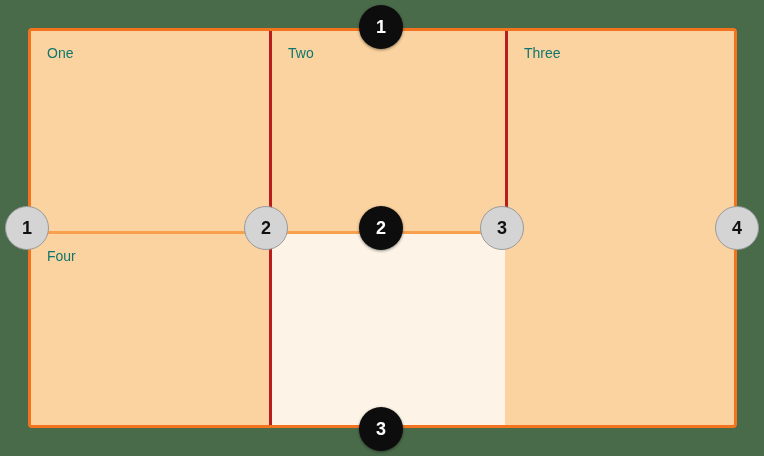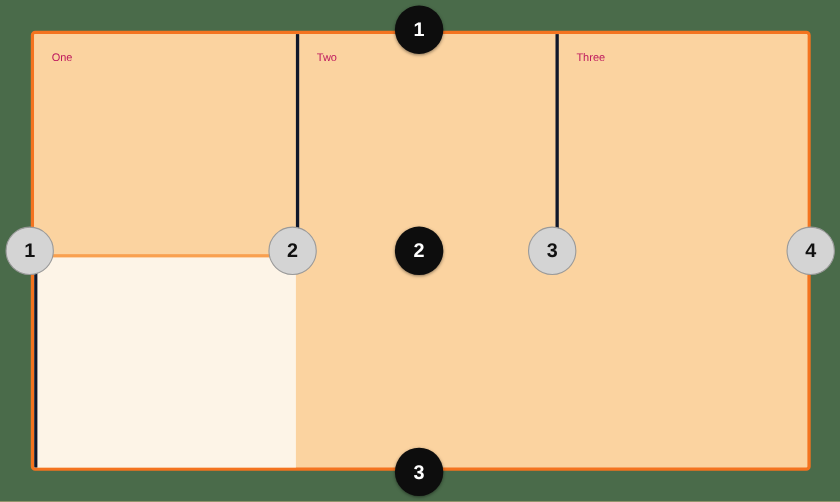--- a/index.html
+++ b/index.html
@@ -41,32 +41,32 @@
     position: relative;
     box-sizing: border-box;
     background: #fbd3a0;
   }
   .cell.empty {
     background: #fdf4e7;
   }
 
   
   .cell.c2, .cell.c3, .cell.c5, .cell.c6 {
-    border-left: 3px solid #0f172a;
+    border-left: 3px solid #b91c1c;
   }
   .cell.c4, .cell.c5, .cell.c6 {
     border-top: 3px solid #f9a04f;
   }
 
   .cell-label {
     position: absolute;
     left: 16px;
     top: 14px;
-    font-size: 10px;
-    color: #be185d;
+    font-size: 14px;
+    color: #0f766e;
     white-space: nowrap;
     line-height: 16px;
   }
 
   
   .badge {
     position: absolute;
     width: 44px;
     height: 44px;
     margin-left: -22px;
@@ -103,20 +103,23 @@
     </div>
 
     <div class="cell c2">
       <span class="cell-label">Two</span>
     </div>
 
     <div class="cell c3">
       <span class="cell-label">Three</span>
     </div>
 
+    <div class="cell c4">
+      <span class="cell-label">Four</span>
+    </div>
 
 
     <div class="cell c6 empty">
       <span class="cell-label"></span>
     </div>
 
   </div>
 </div>
 
 <div class="badge black" style="left:381px; top:27px;">

